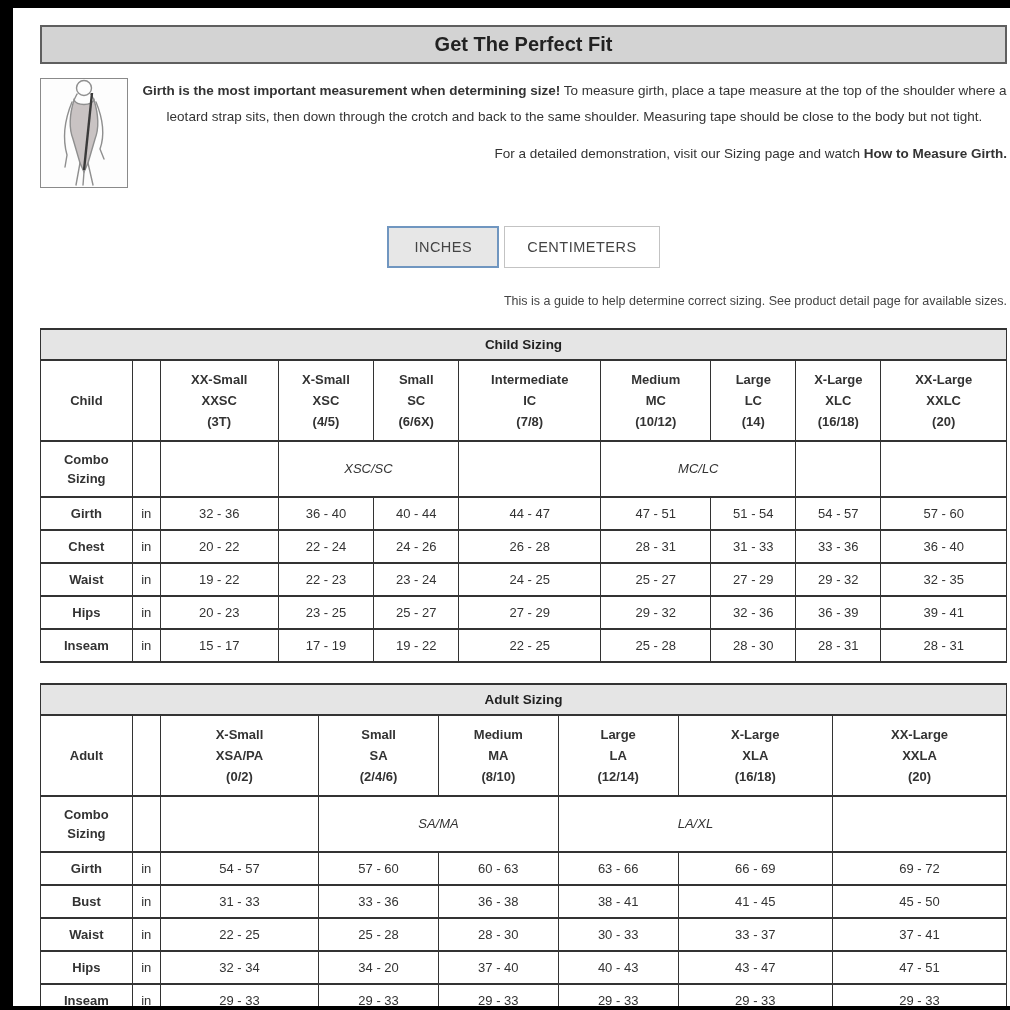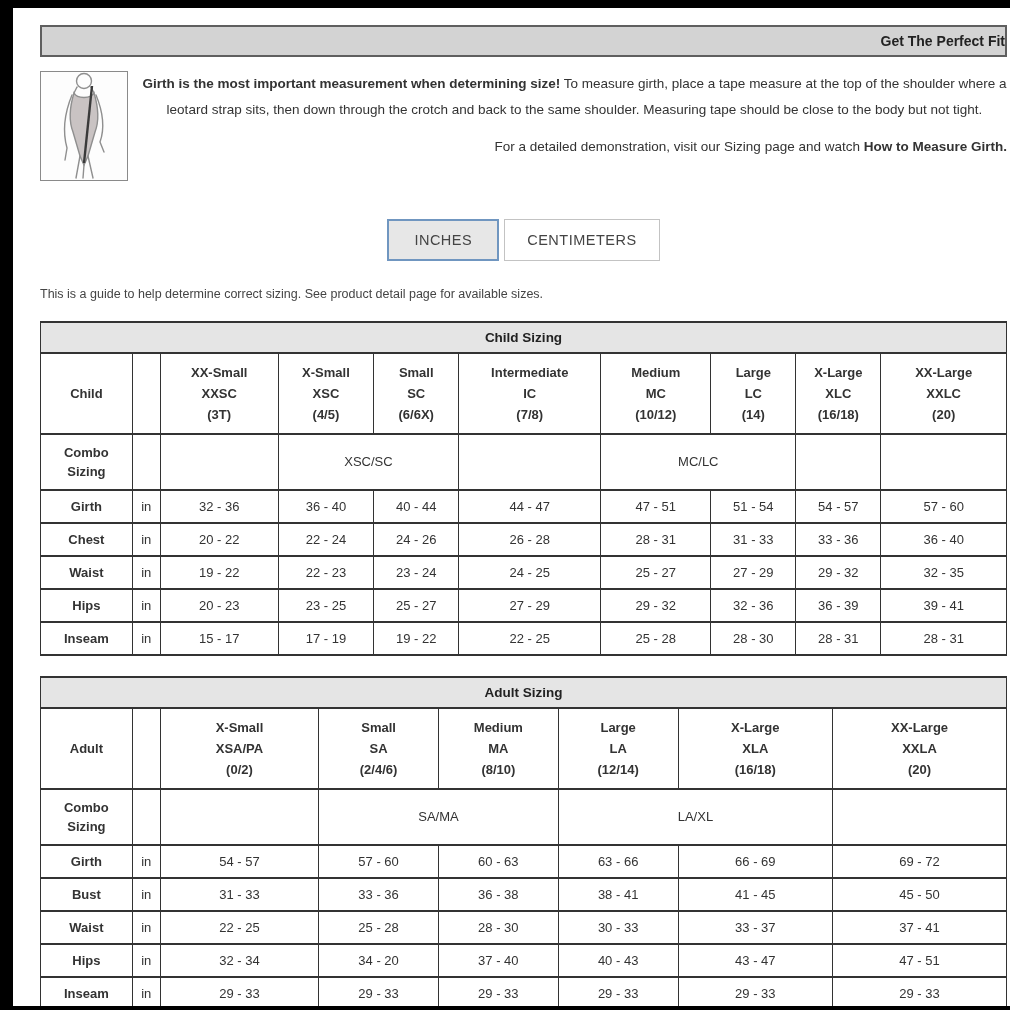--- a/index.html
+++ b/index.html
@@ -13,23 +13,23 @@
   .page {
     position:absolute; left:13px; top:8px; right:0; bottom:4px;
     background:#fff;
     padding:17px 3px 0 27px;
     box-sizing:border-box;
     overflow:hidden;
   }
   .title-bar {
     background:#d3d3d3;
     border:2px solid #5f5f5f;
-    text-align:right;
+    text-align:center;
     font-weight:bold;
-    font-size:14px;
+    font-size:20px;
     color:#222;
     padding:6px 0;
   }
   .intro-row { position:relative; margin-top:10px; min-height:112px; }
   .figure-box {
     position:absolute; left:0; top:0;
     width:88px; height:110px;
     border:1px solid #8a8a8a;
     box-sizing:border-box;
     background:#fdfdfd;
@@ -57,21 +57,21 @@
     background:#fff;
     border:1px solid #c3c3c3;
     cursor:pointer;
   }
   .unit-btn.active {
     background:#e7e7e7;
     border:2px solid #7096c0;
     padding:11px 25px;
   }
   .note {
-    text-align:left;
+    text-align:right;
     font-size:12.5px;
     color:#444;
     margin:26px 0 0 0;
   }
   table.sizing {
     width:100%;
     border-collapse:collapse;
     table-layout:fixed;
     margin-top:20px;
     font-size:13px;
@@ -90,21 +90,21 @@
     background:#e5e5e5;
     font-weight:bold;
     font-size:13.5px;
     color:#222;
     padding:7px 0;
   }
   table.sizing td.colhead { font-weight:bold; padding:8px 2px; }
   table.sizing td.colhead div { line-height:21px; }
   table.sizing td.lbl { font-weight:bold;margin-left:30px; }
   table.sizing td.lbl-combo { font-weight:bold; padding:8px 14px; line-height:19px; }
-  table.sizing td.combo { padding:5px 2px; }
+  table.sizing td.combo { padding:5px 2px;font-style:italic; }
   svg .ln { fill:none; stroke:#8f8f8f; stroke-width:1.4; stroke-linecap:round; }
 </style>
 </head>
 <body>
 
 <div class="page">
 
   <div class="title-bar">Get The Perfect Fit</div>
 
   <div class="intro-row">

